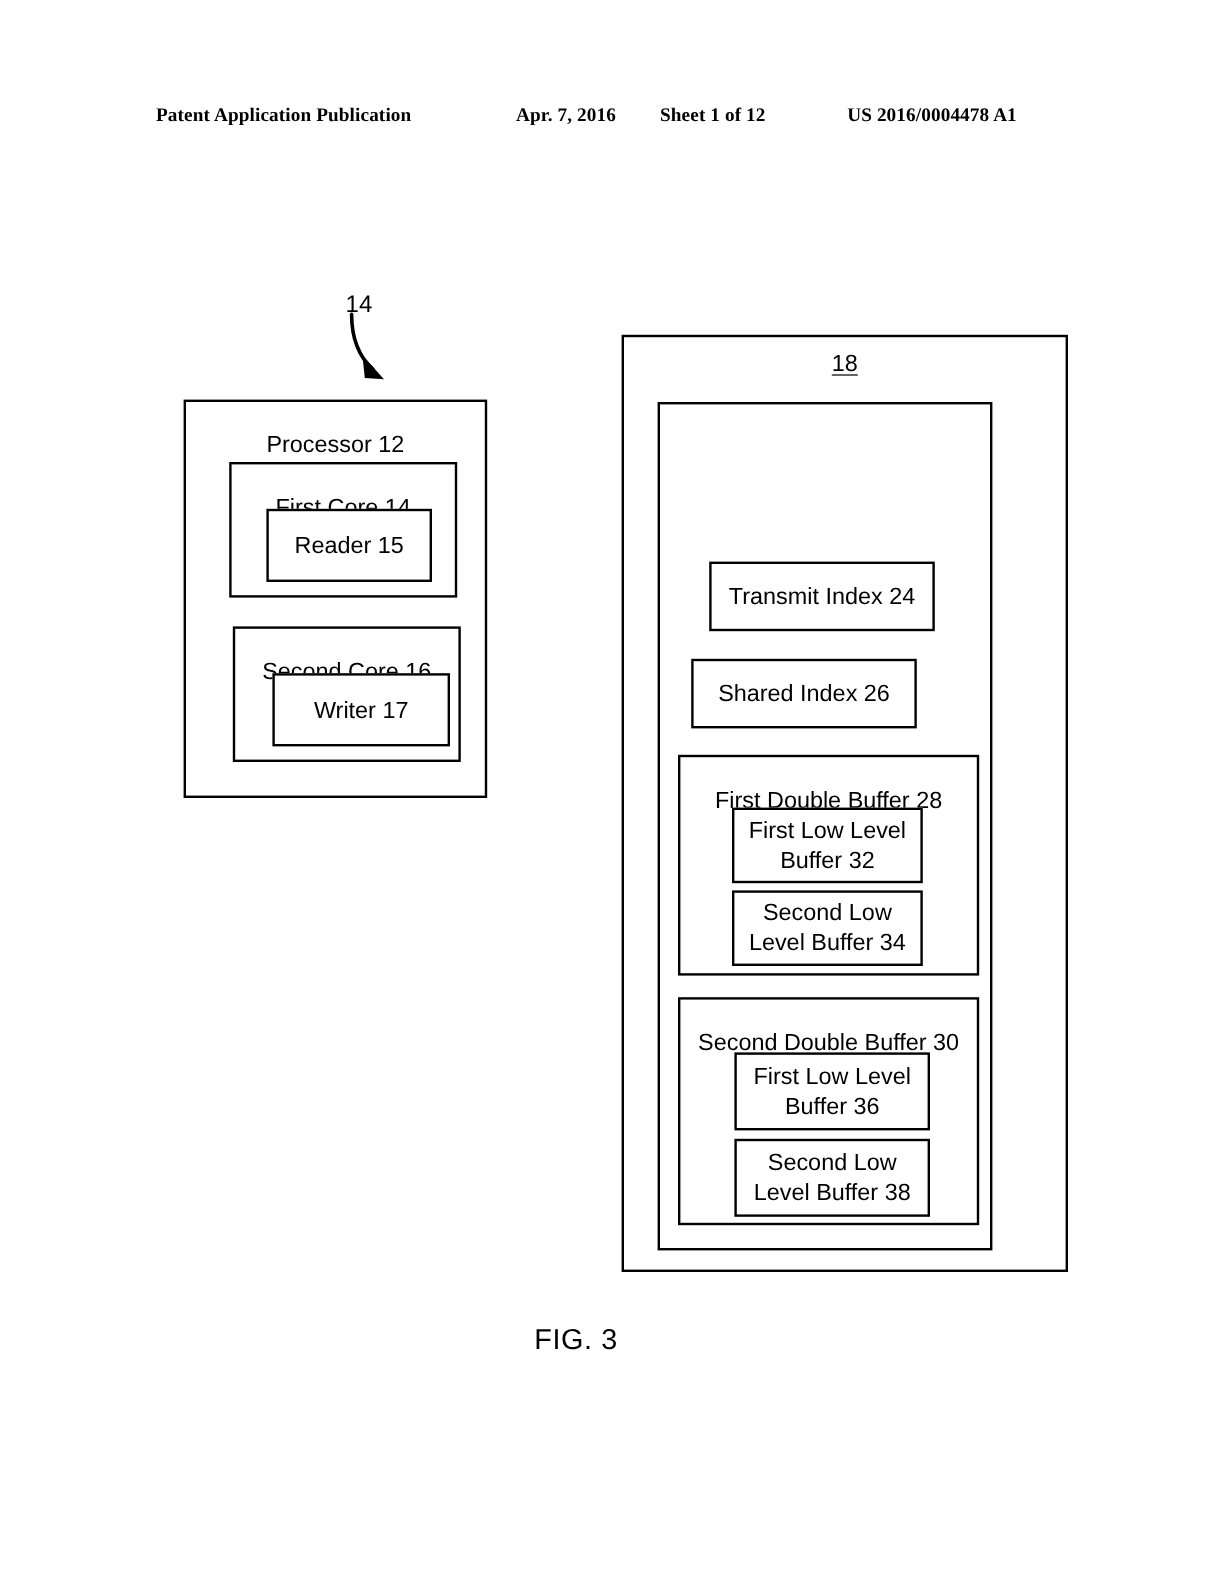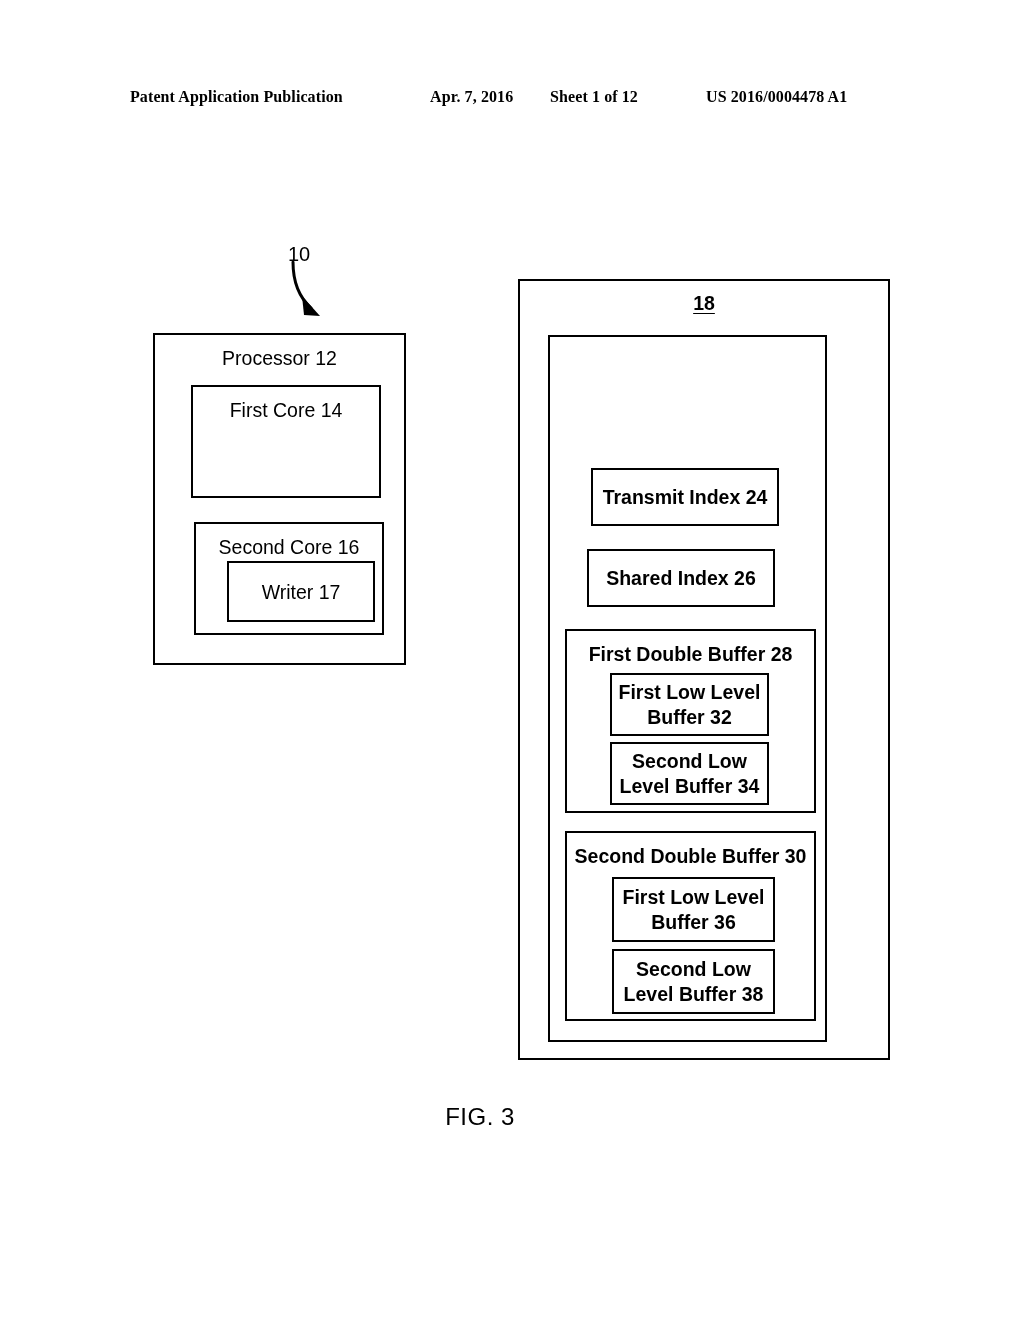--- a/index.html
+++ b/index.html
@@ -46,21 +46,21 @@
   .box-label {
     position: absolute;
     left: 0;
     width: 100%;
     text-align: center;
     font-size: 19.5px;
     line-height: 24px;
     color: #000;
   }
   
-  .title-label { top: 11px; }
+  .title-label { top: 24px; }
   
   .center-label {
     top: 50%;
     transform: translateY(-50%);
   }
   .two-line { line-height: 25px; }
 
   
   .ref10 {
     position: absolute;
@@ -101,52 +101,55 @@
 </head>
 <body>
 
 <div class="header">
   <span class="hdr-pub">Patent Application Publication</span>
   <span class="hdr-date">Apr. 7, 2016</span>
   <span class="hdr-sheet">Sheet 1 of 12</span>
   <span class="hdr-num">US 2016/0004478 A1</span>
 </div>
 
-<div class="ref10">10</div>
+<div class="ref10">14</div>
 <svg class="arrow10" viewBox="0 0 56 72">
   <path d="M9,4 C9,26 16,40 27,50" stroke="#000" stroke-width="3" fill="none" stroke-linecap="round"></path>
   <path d="M18,38 L36,58 L20,57 Z" fill="#000"></path>
 </svg>
 
 <div class="box" style="left:153px; top:333px; width:253px; height:332px;">
   <div class="box-label title-label">Processor 12</div>
 
   <div class="box" style="left:36px; top:50px; width:190px; height:113px;">
     <div class="box-label title-label">First Core 14</div>
+    <div class="box" style="left:29px; top:37px; width:138px; height:61px;">
+      <div class="box-label center-label">Reader 15</div>
+    </div>
   </div>
 
   <div class="box" style="left:39px; top:187px; width:190px; height:113px;">
     <div class="box-label title-label">Second Core 16</div>
     <div class="box" style="left:31px; top:37px; width:148px; height:61px;">
       <div class="box-label center-label">Writer 17</div>
     </div>
   </div>
 </div>
 
-<div class="box" style="left:518px; top:279px; width:372px; height:781px;font-weight:bold;">
+<div class="box" style="left:518px; top:279px; width:372px; height:781px;">
   <div class="box-label title-label underlined" style="top:10px;">18</div>
 
   <div class="box" style="left:28px; top:54px; width:279px; height:707px;">
 
 
     <div class="box" style="left:41px; top:131px; width:188px; height:58px;padding-left:48px;">
       <div class="box-label center-label">Transmit Index 24</div>
     </div>
 
-    <div class="box" style="left:37px; top:212px; width:188px; height:58px;padding-left:28px;">
+    <div class="box" style="left:26px; top:212px; width:188px; height:58px;padding-left:28px;">
       <div class="box-label center-label">Shared Index 26</div>
     </div>
 
     <div class="box" style="left:15px; top:292px; width:251px; height:184px;">
       <div class="box-label title-label">First Double Buffer 28</div>
 
       <div class="box" style="left:43px; top:42px; width:159px; height:63px;">
         <div class="box-label center-label two-line">
           <span>First Low Level</span><br>
           <span>Buffer 32</span>

